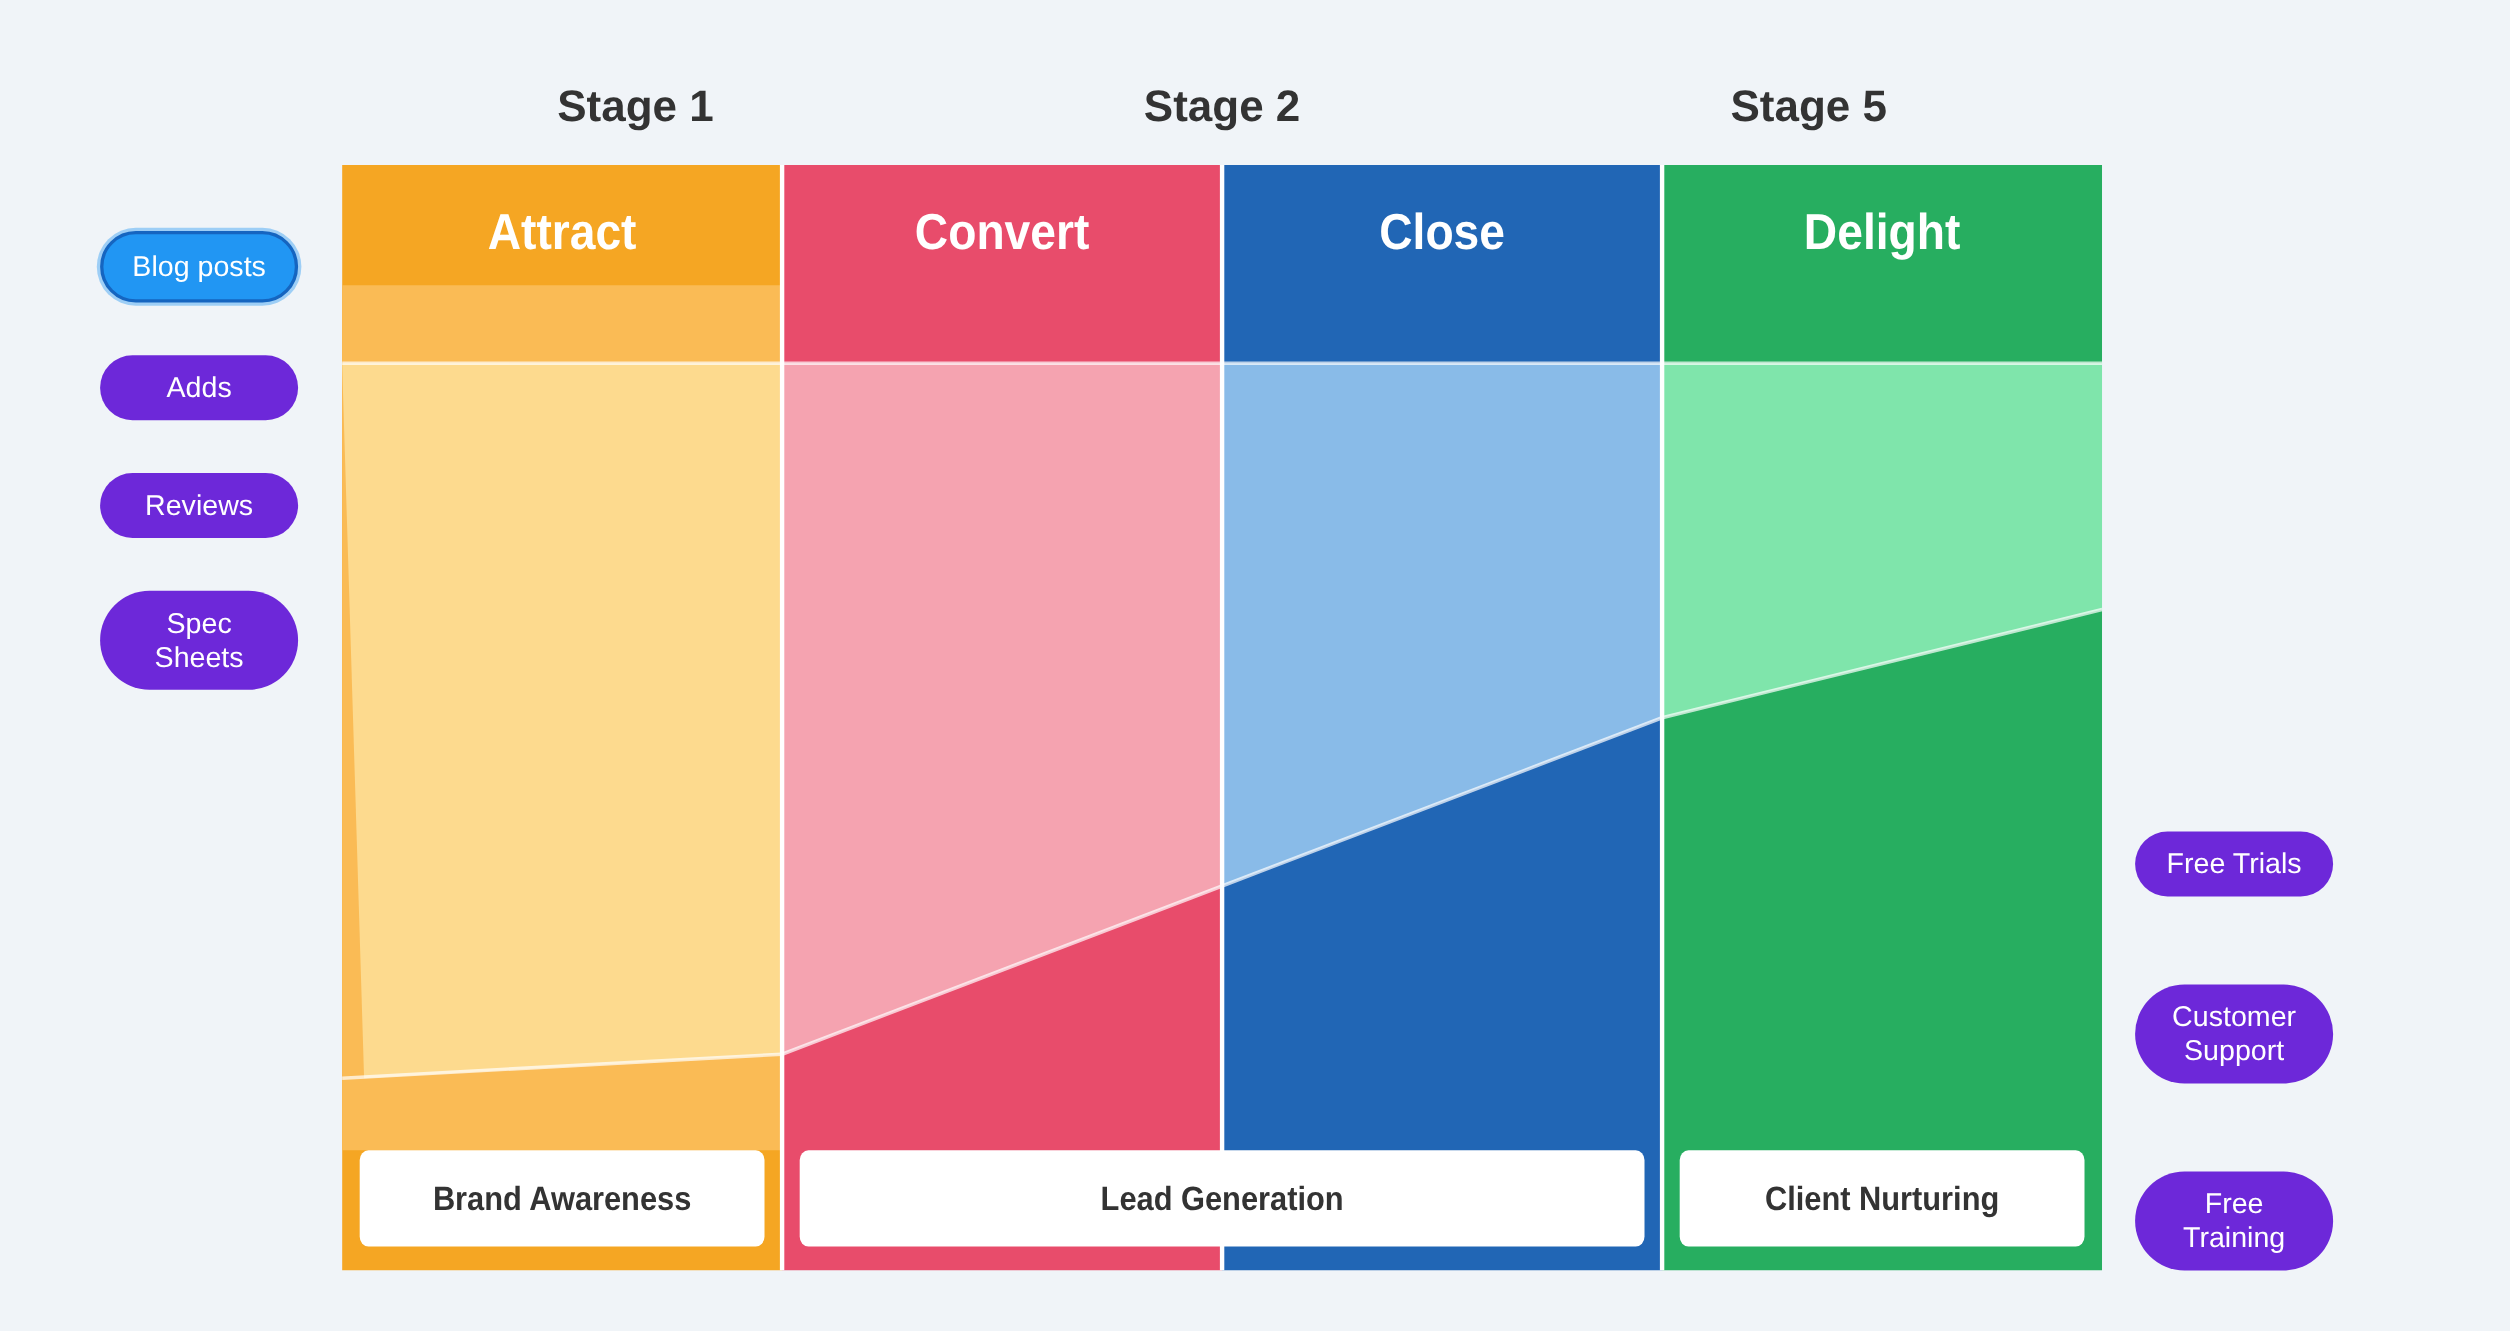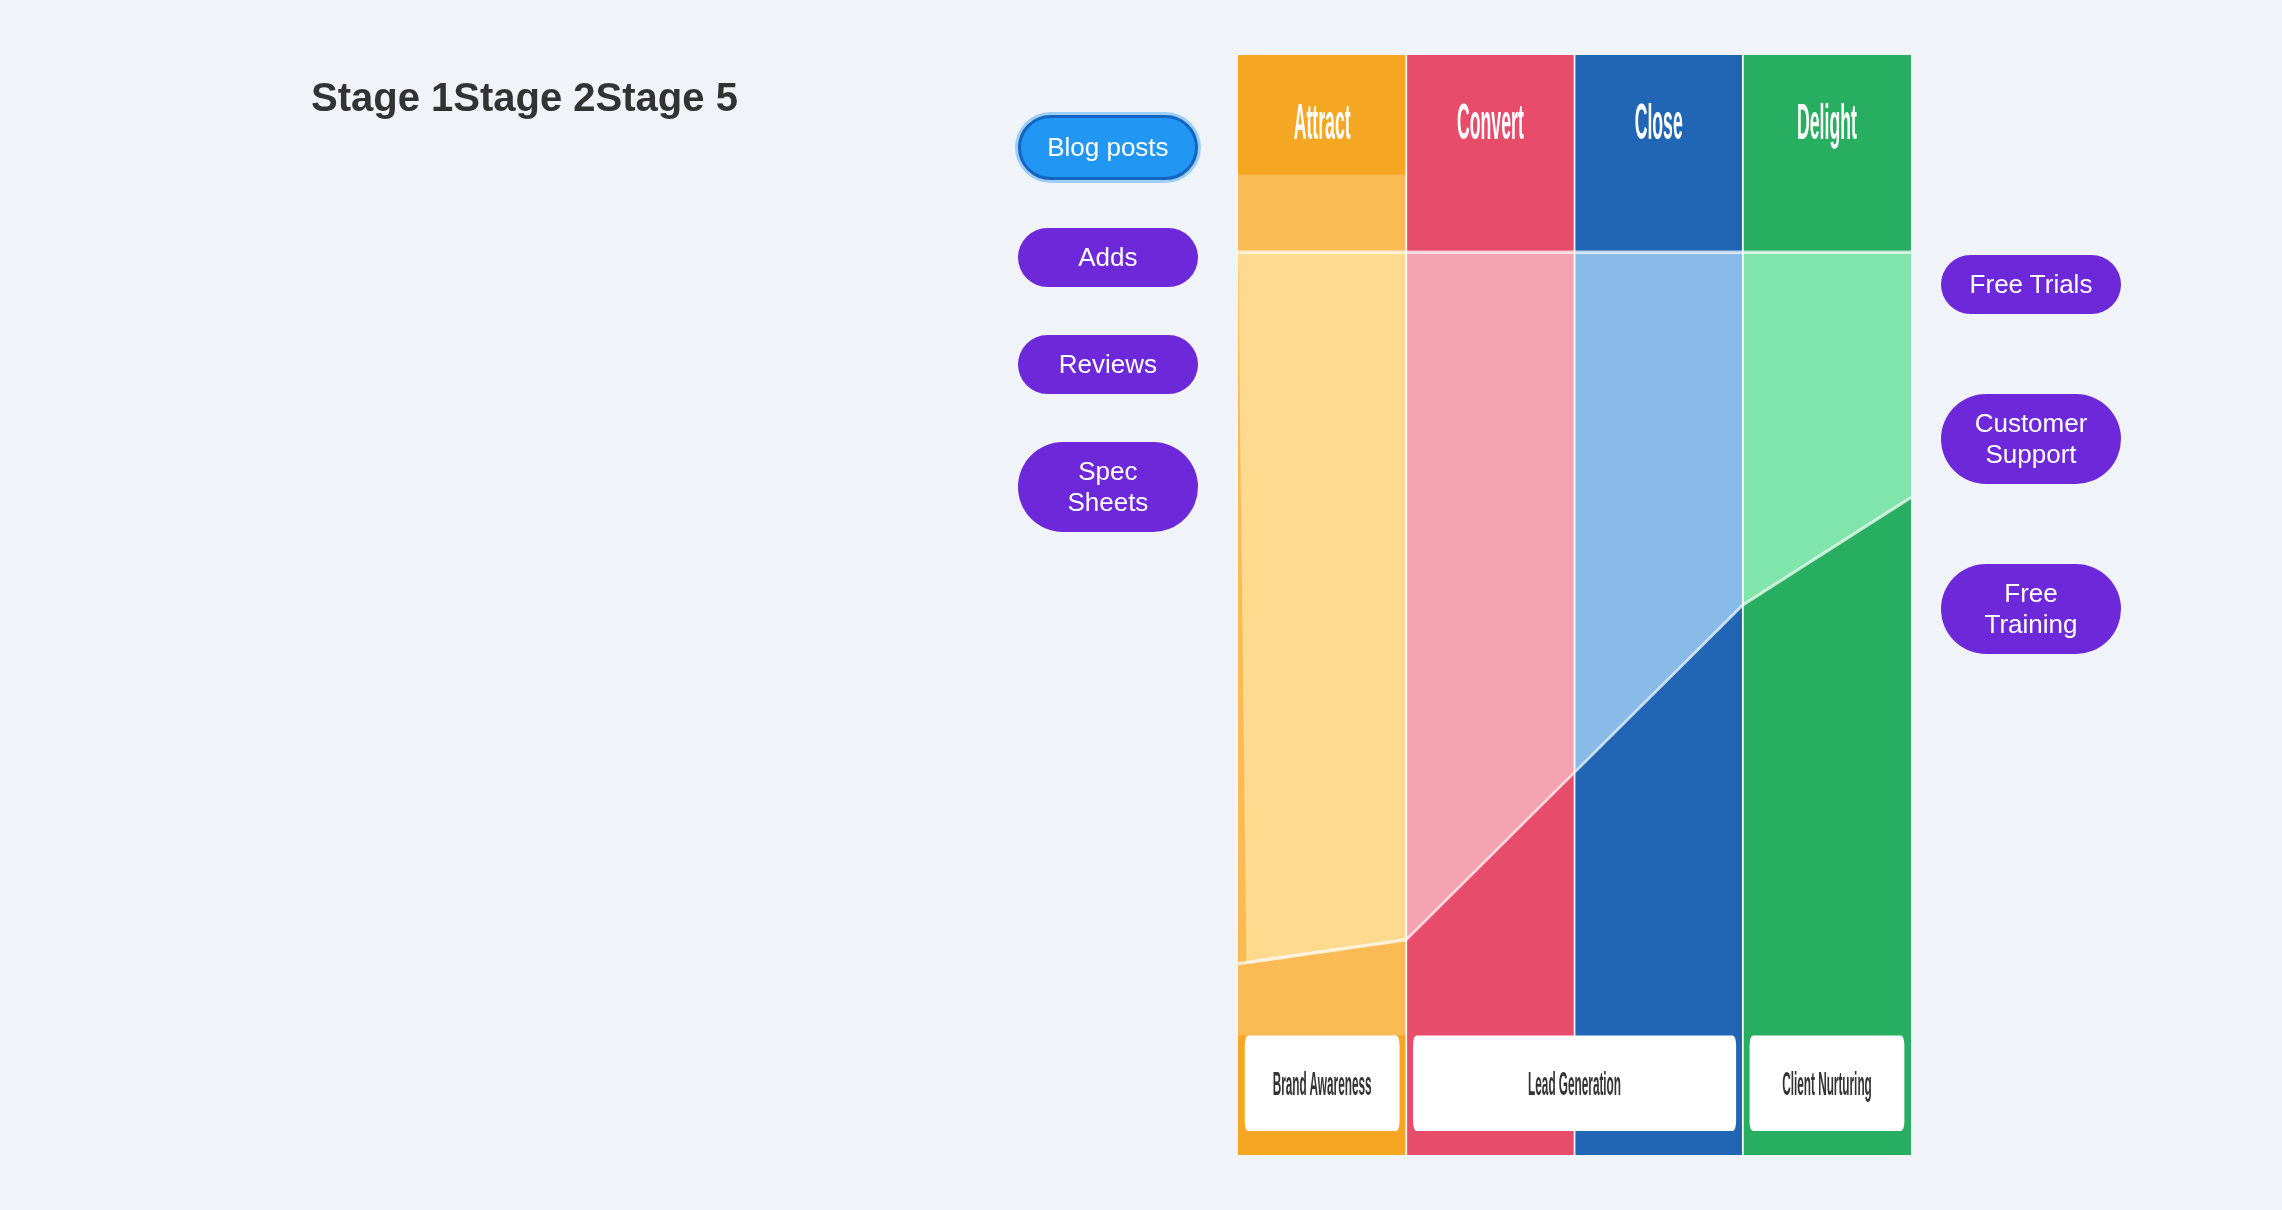--- a/index.html
+++ b/index.html
@@ -11,21 +11,21 @@
       overflow: hidden;
       display: flex;
       align-items: center;
       justify-content: center;
     }
     .main-container {
       width: 2100px;
       height: 1100px;
       position: relative;
       display: flex;
-      flex-direction: row;
+      flex-direction: column;
     }
     .stage-headers {
       display: flex;
       margin-left: 220px;
       margin-right: 280px;
       margin-bottom: 10px;
     }
     .stage-header {
       flex: 1;
       text-align: center;
@@ -65,21 +65,21 @@
     .btn-pill.selected {
       background: #2196F3;
       border: 3px solid #1565C0;
       box-shadow: 0 0 0 3px rgba(33,150,243,0.4);
     }
     
     .right-sidebar {
       width: 280px;
       display: flex;
       flex-direction: column;
-      justify-content: flex-start;
+      justify-content: flex-end;
       padding-top: 200px;
       gap: 80px;
       padding-left: 30px;
       z-index: 10;
     }
   </style>
 </head>
 <body>
 
 <div class="main-container">

